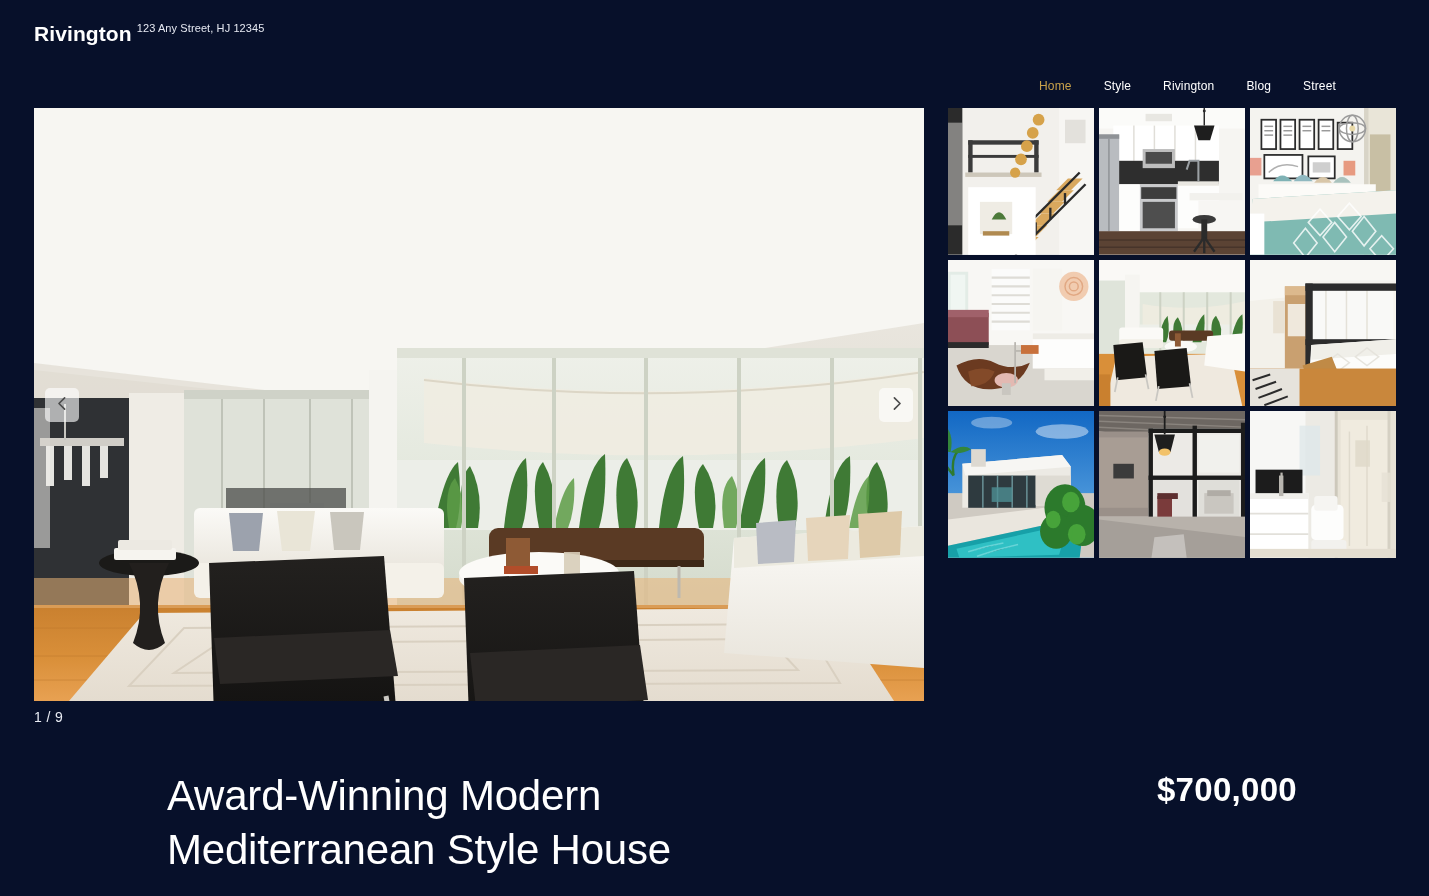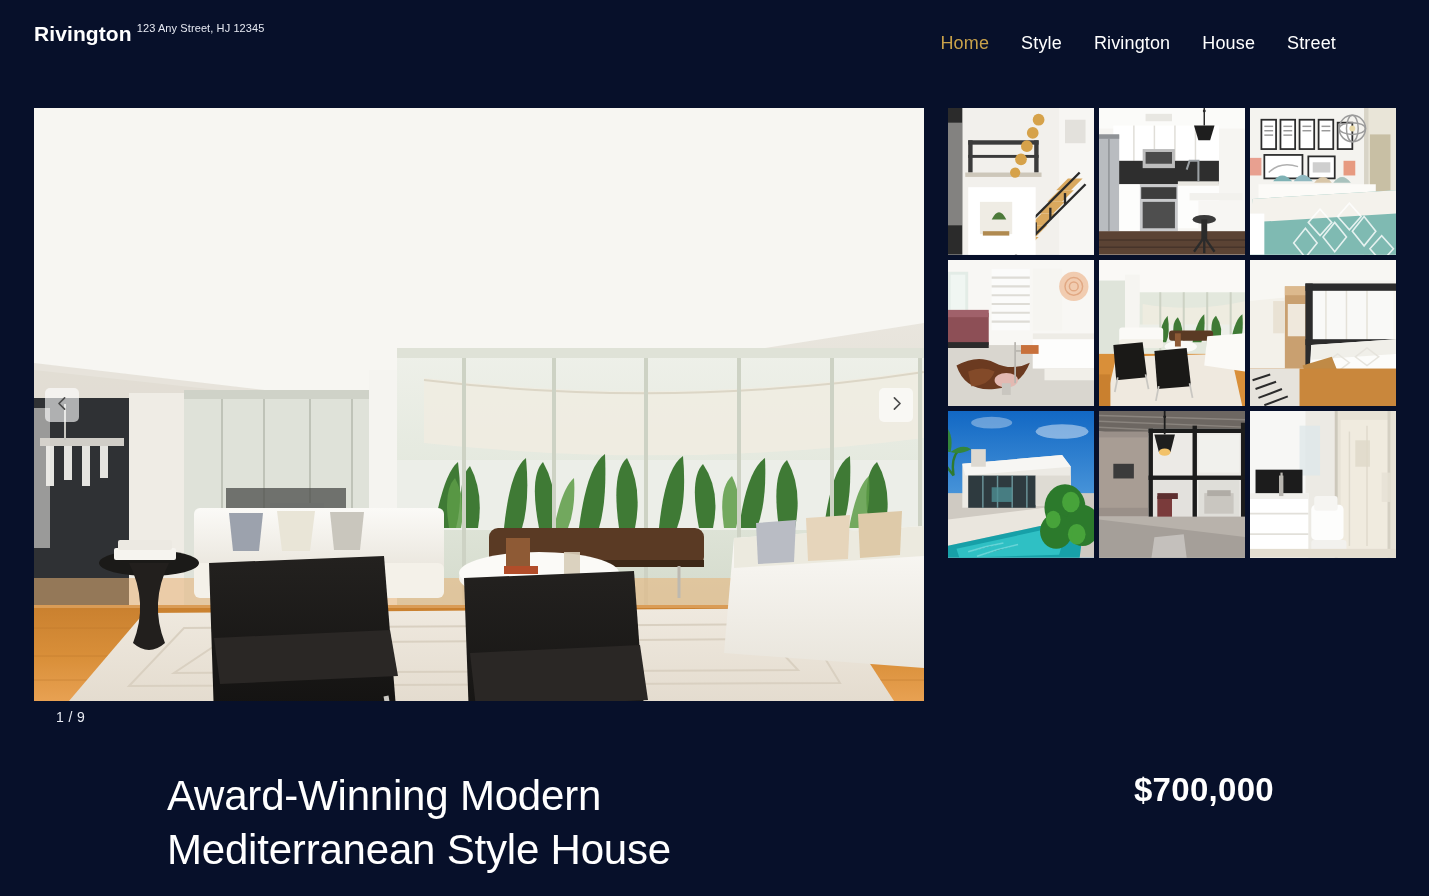--- a/index.html
+++ b/index.html
@@ -41,27 +41,28 @@
     color: #e6e9f2;
     letter-spacing: .1px;
   }
   .main-nav {
     display: flex;
     align-items: center;
     gap: 0px;
     margin-top: 11px;
   }
   .nav-link {
-    font-size: 18px;
+    font-size: 12px;
     color: #ffffff;
     text-decoration: none;
     padding: 0 16px;
     letter-spacing: .15px;
     white-space: nowrap;
     cursor: pointer;
+    margin-top: 46px;
   }
   .nav-link.active { color: #c8a14a; }
 
   
   .gallery-area {
     position: absolute;
     top: 108px;
     left: 0;
     width: 1429px;
     height: 625px;
@@ -102,21 +103,20 @@
   .car-btn.next { right: 11px; }
   .car-btn svg { width: 17px; height: 17px; stroke: #4b4b4b; stroke-width: 2.3; fill: none; stroke-linecap: round; stroke-linejoin: round; }
 
   .carousel-counter {
     position: absolute;
     left: 34px;
     top: 601px;
     font-size: 14px;
     color: #e9ecf4;
     letter-spacing: .4px;
-    margin-left: 22px;
   }
 
   
   .thumb-grid {
     position: absolute;
     left: 948px;
     top: 0;
     width: 448px;
     height: 450px;
     display: grid;
@@ -134,21 +134,21 @@
   }
   .thumb svg { display: block; width: 100%; height: 100%; }
 
   
   .listing-info {
     position: absolute;
     top: 757px;
     left: 0;
     width: 1429px;
     height: 139px;
-    padding: 0 100px 0 167px;
+    padding: 0 77px 0 167px;
     display: flex;
     align-items: flex-start;
     justify-content: space-between;
   }
   .listing-title {
     font-size: 42px;
     line-height: 1.28;
     font-weight: normal;
     letter-spacing: -.2px;
     color: #ffffff;
@@ -171,21 +171,21 @@
 <header class="site-header">
   <div class="brand-block">
     <div class="brand-name">Rivington</div>
     <div class="brand-address">123 Any Street, HJ 12345</div>
   </div>
 
   <nav class="main-nav">
     <a class="nav-link active" href="#">Home</a>
     <a class="nav-link" href="#">Style</a>
     <a class="nav-link" href="#">Rivington</a>
-    <a class="nav-link" href="#">House</a>
+    <a class="nav-link" href="#">Blog</a>
     <a class="nav-link" href="#">Street</a>
   </nav>
 </header>
 
 <section class="gallery-area">
 
   <div class="carousel">
     <div class="hero-frame">
       <svg viewBox="0 0 890 593" preserveAspectRatio="xMidYMid slice" aria-hidden="true">
         <defs>

